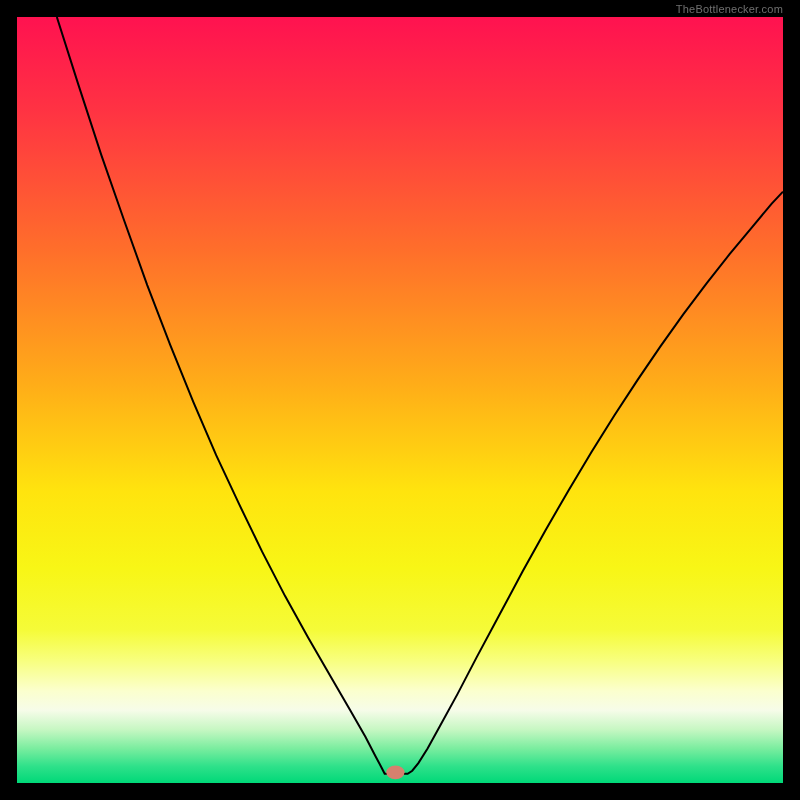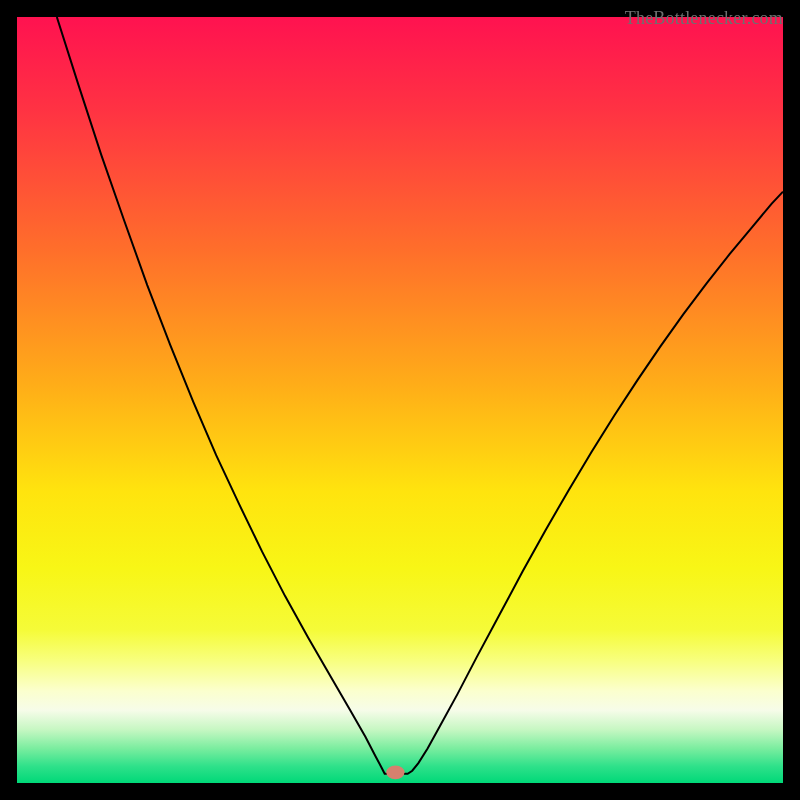--- a/index.html
+++ b/index.html
@@ -20,26 +20,26 @@
   }
   .plot {
     position: absolute;
     left: 0;
     top: 17px;
     width: 766px;
     height: 766px;
   }
   .watermark {
     position: absolute;
-    top: 9px;
+    top: 0;
     right: 17px;
     height: 19px;
     color: #6f6f6f;
-    font-family: Liberation Serif, serif;
-    font-size: 18px;
+    font-family: Liberation Sans, sans-serif;
+    font-size: 11px;
     letter-spacing: 0.2px;
     line-height: 19px;
     text-align: right;
   }
   svg { display: block; }
 </style>
 </head>
 <body>
 
 <div class="frame">

